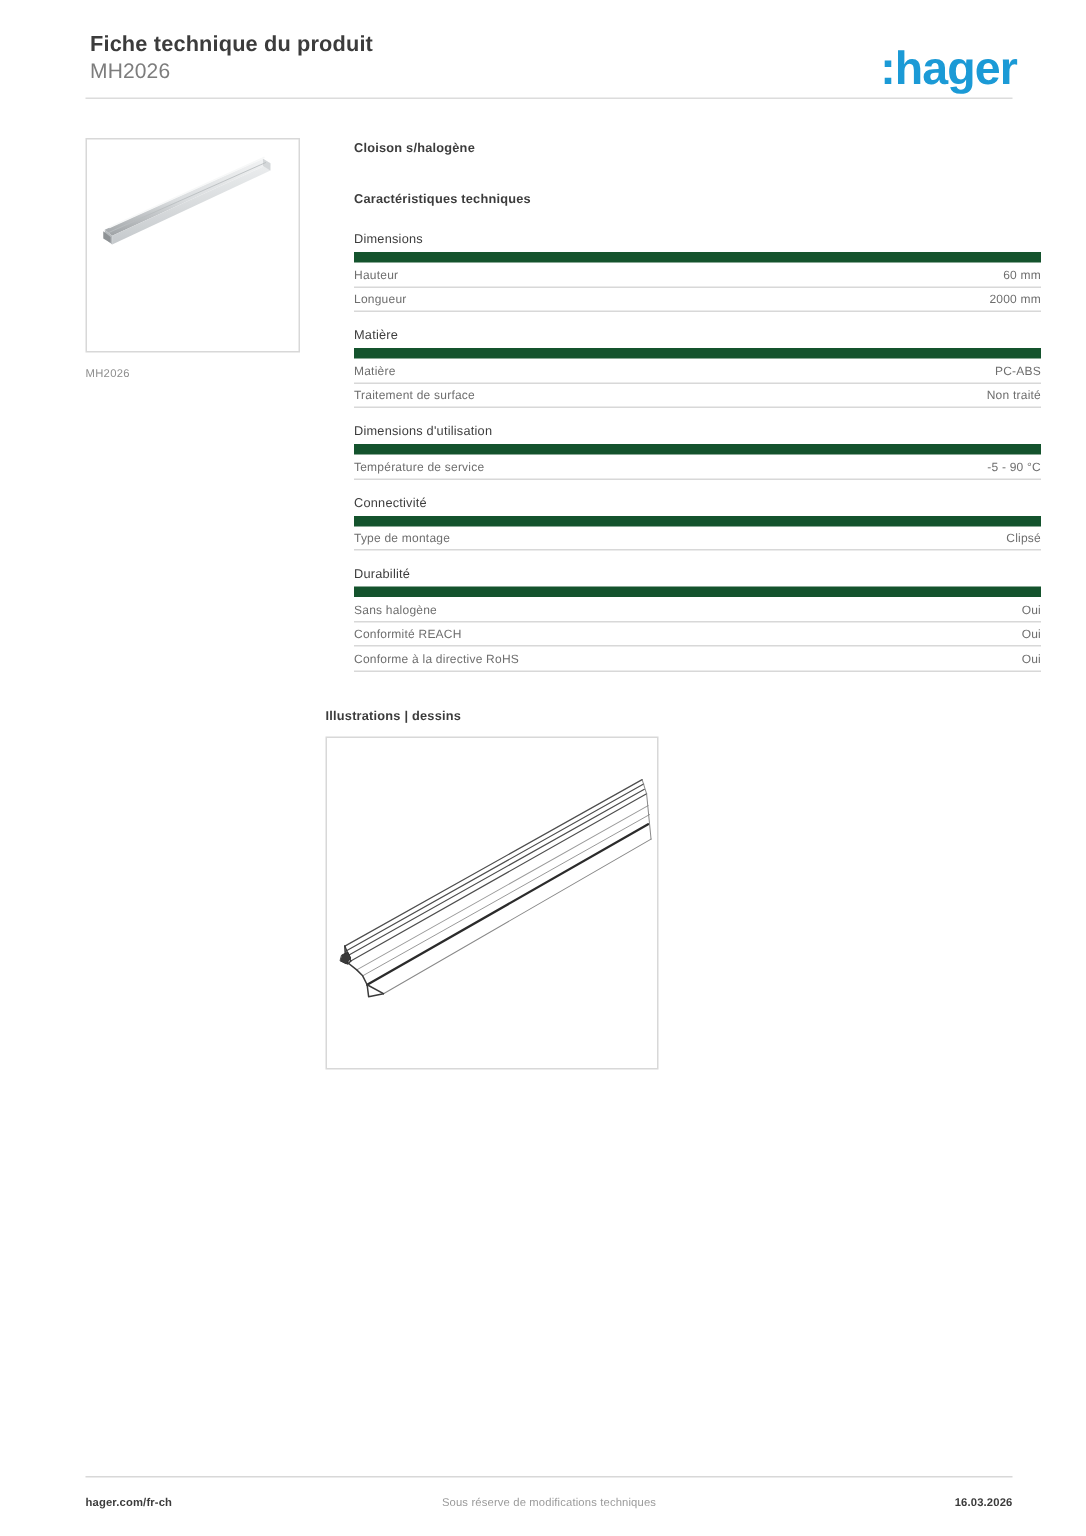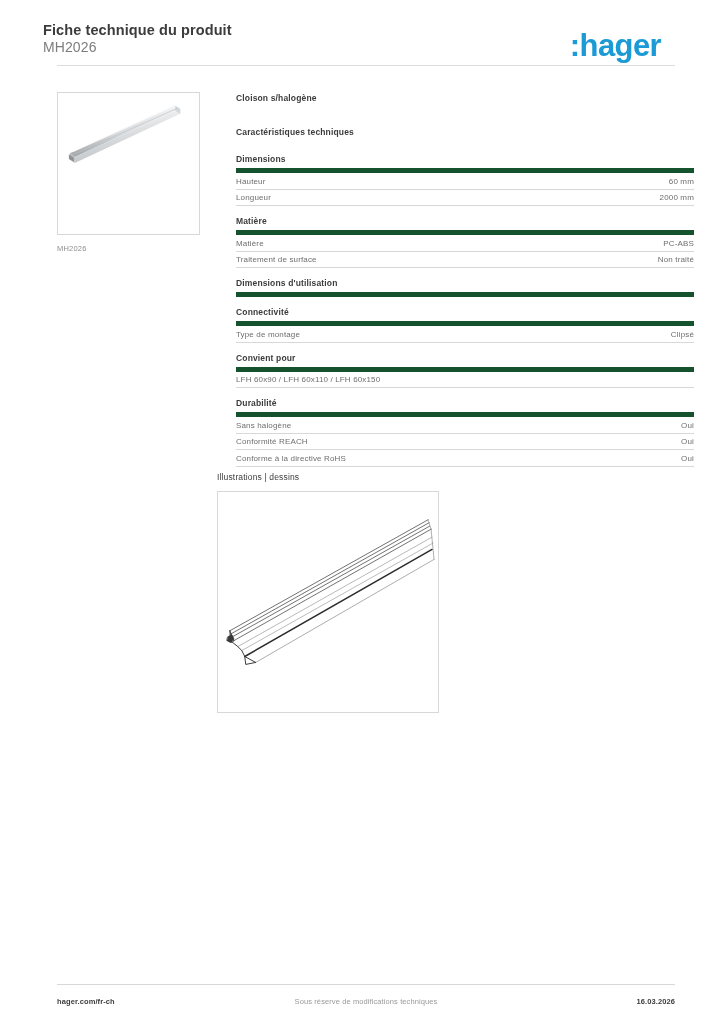--- a/index.html
+++ b/index.html
@@ -14,21 +14,21 @@
     font-family: "Liberation Sans", sans-serif;
     color: #4a4a4a;
     position: relative;
     overflow: hidden;
     -webkit-font-smoothing: antialiased;
   }
 
   
   .header {
     position: absolute;
-    left: 43px;
+    left: 60px;
     top: 22px;
     width: 618px;
     height: 44px;
   }
   .doc-title {
     font-size: 14.5px;
     font-weight: bold;
     color: #3c3c3c;
     letter-spacing: 0.1px;
     line-height: 17px;
@@ -101,25 +101,25 @@
     font-weight: bold;
     color: #3c3c3c;
     letter-spacing: 0.15px;
     margin-bottom: 17px;
   }
 
   .group { margin-bottom: 10px; }
 
   .group-title {
     font-size: 8.5px;
-    font-weight: bold;
+    font-weight: normal;
     color: #3c3c3c;
     letter-spacing: 0.15px;
     padding-bottom: 4px;
-    border-bottom: 5px solid #14532d;
+    border-bottom: 7px solid #14532d;
   }
 
   .row {
     display: flex;
     justify-content: space-between;
     align-items: baseline;
     font-size: 8px;
     color: #6e6e6e;
     letter-spacing: 0.15px;
     padding: 3.5px 0 3px 0;
@@ -129,21 +129,21 @@
   .row .label { white-space: nowrap; }
   .row .value { white-space: nowrap; text-align: left; padding-left: 12px; }
   .row.full .label { flex: 1; }
 
   
   .illus-title {
     position: absolute;
     left: 217px;
     top: 472px;
     font-size: 8.5px;
-    font-weight: normal;
+    font-weight: bold;
     color: #3c3c3c;
     letter-spacing: 0.15px;
   }
   .illus-box {
     position: absolute;
     left: 217px;
     top: 491px;
     width: 222px;
     height: 222px;
     border: 1px solid #d8d8d8;
@@ -254,33 +254,30 @@
           <span class="label">Matière</span>
           <span class="value">PC-ABS</span>
         </div>
         <div class="row">
           <span class="label">Traitement de surface</span>
           <span class="value">Non traité</span>
         </div>
       </div>
       <div class="group">
         <div class="group-title">Dimensions d'utilisation</div>
+        <div class="row">
+          <span class="label">Température de service</span>
+          <span class="value">-5 - 90 °C</span>
+        </div>
       </div>
       <div class="group">
         <div class="group-title">Connectivité</div>
         <div class="row">
           <span class="label">Type de montage</span>
           <span class="value">Clipsé</span>
-        </div>
-      </div>
-      <div class="group">
-        <div class="group-title">Convient pour</div>
-        <div class="row full">
-          <span class="label">LFH 60x90 / LFH 60x110 / LFH 60x150</span>
-          <span class="value"></span>
         </div>
       </div>
       <div class="group">
         <div class="group-title">Durabilité</div>
         <div class="row">
           <span class="label">Sans halogène</span>
           <span class="value">Oui</span>
         </div>
         <div class="row">
           <span class="label">Conformité REACH</span>

